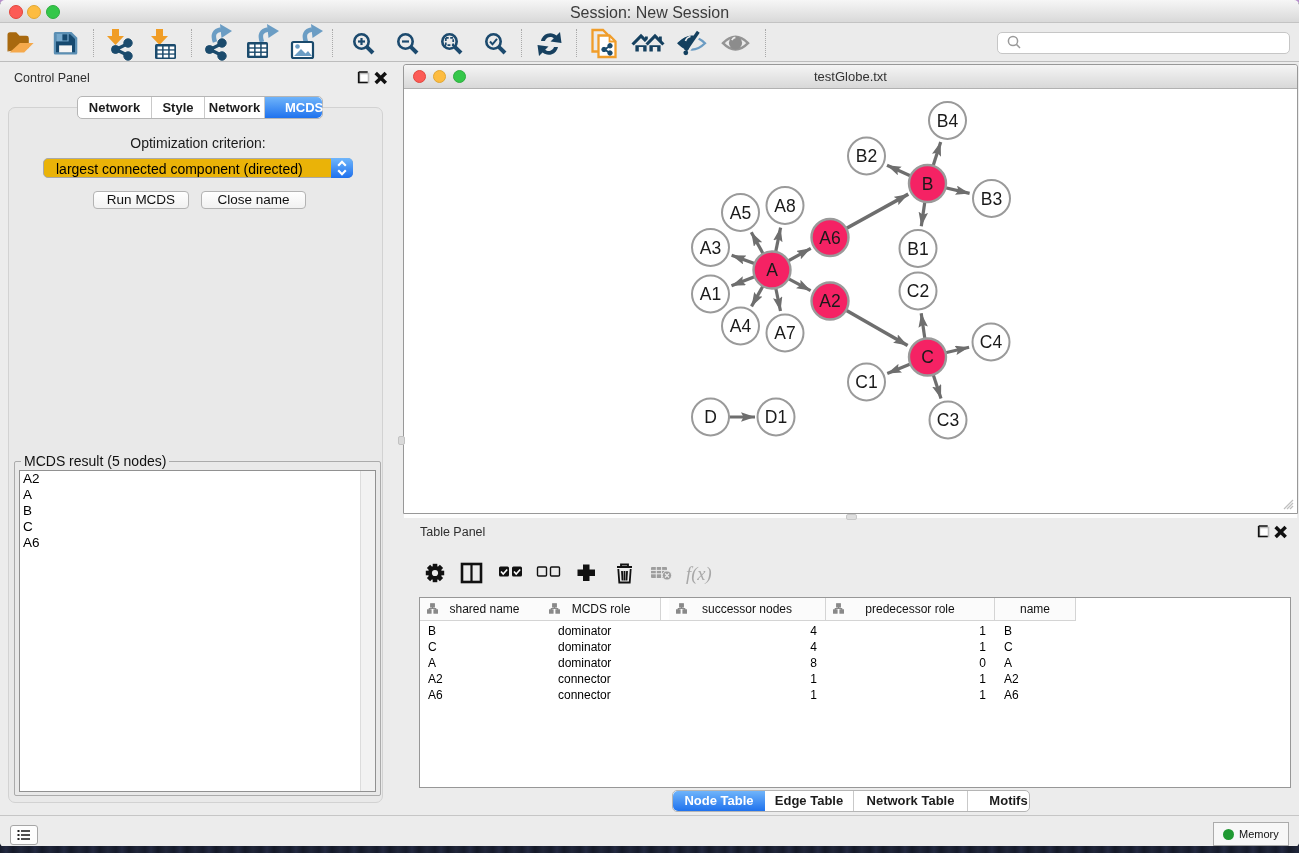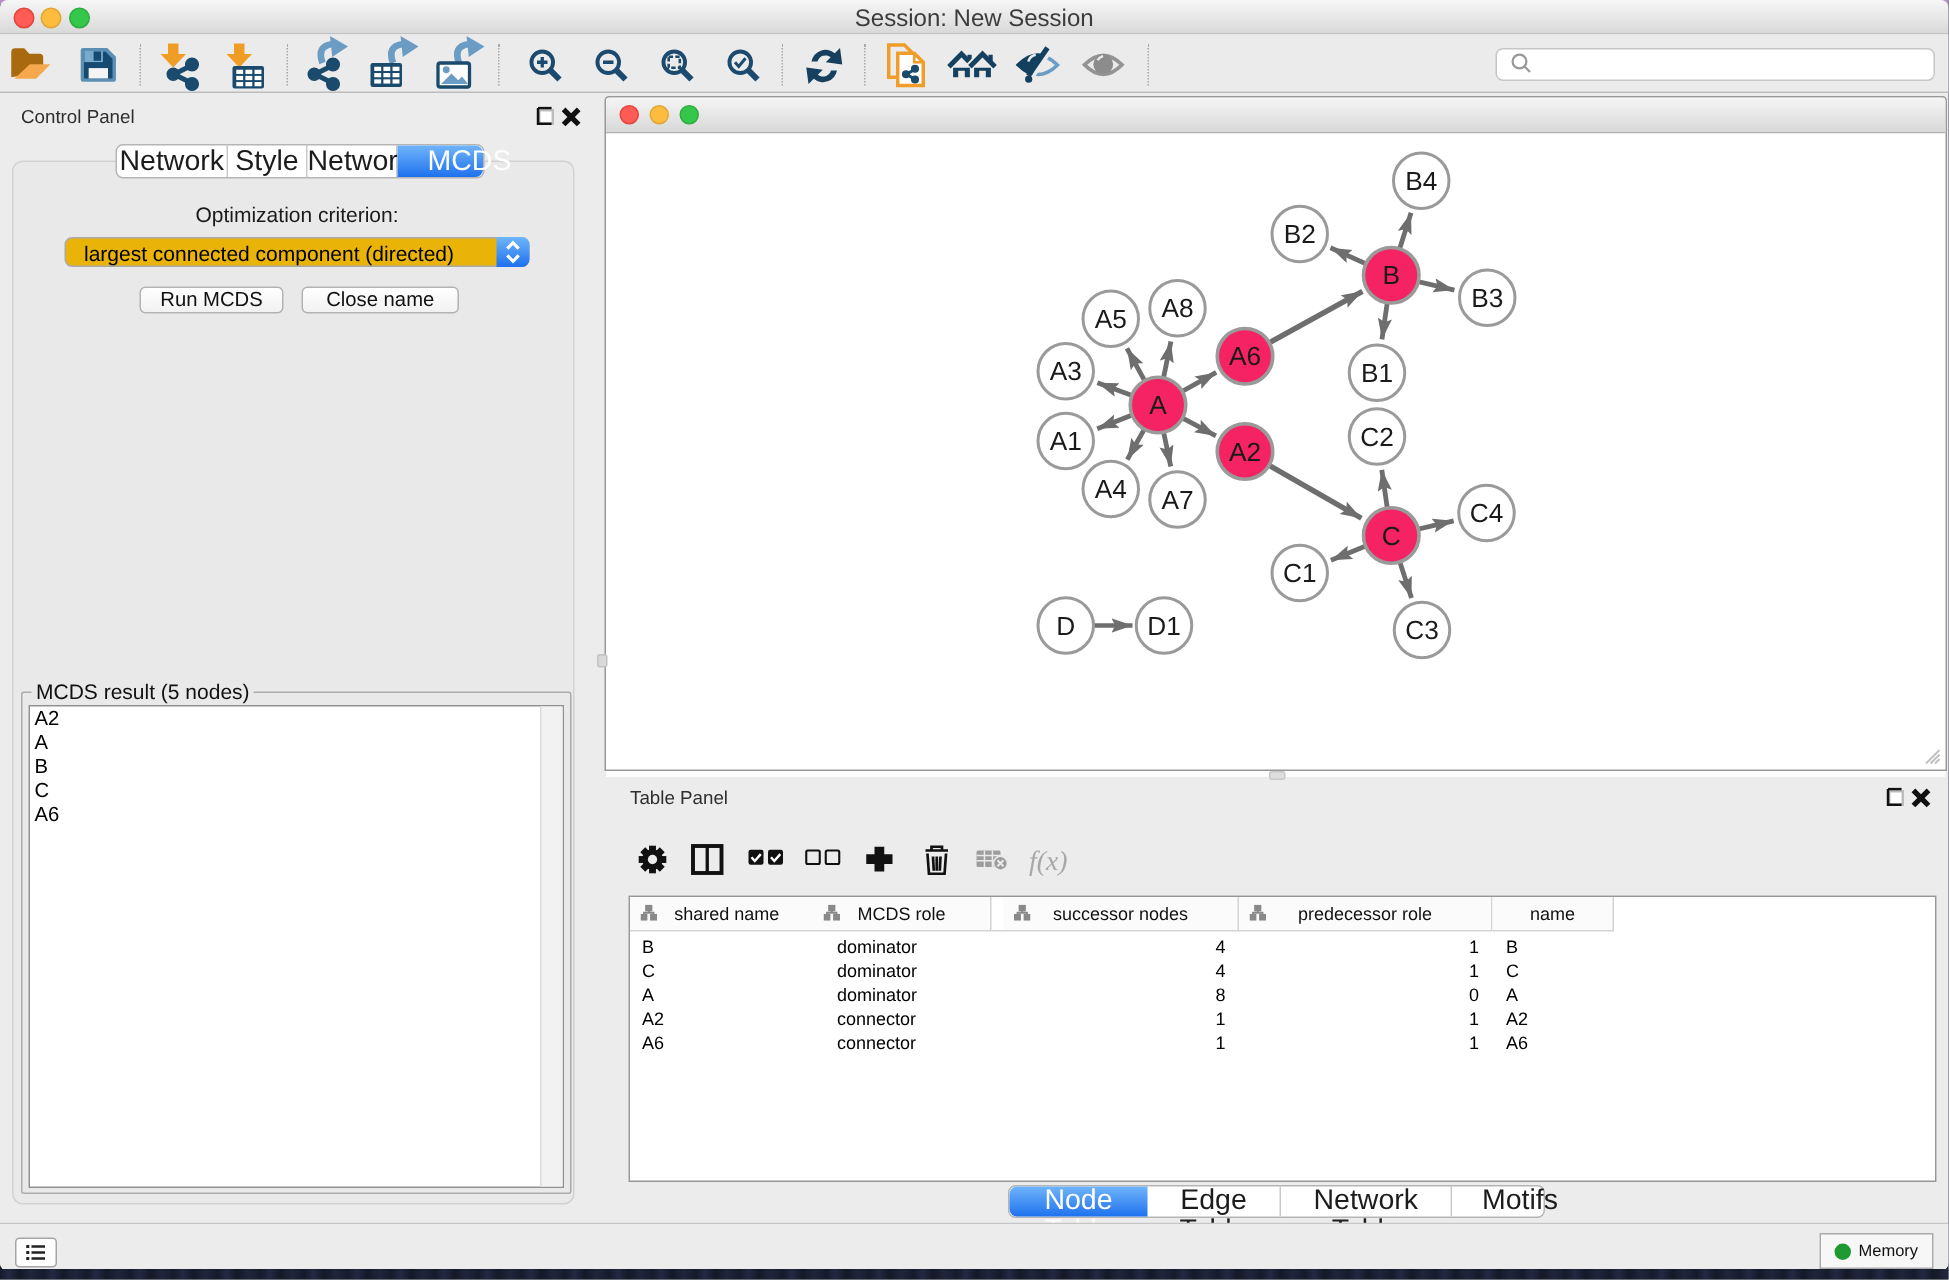--- a/index.html
+++ b/index.html
@@ -16,21 +16,21 @@
 .tl{position:absolute;width:12px;height:12px;border-radius:50%;top:5px;}
 #toolbar{position:absolute;left:0;top:23px;width:1299px;height:38px;background:#ebebeb;
  border-bottom:1px solid #bdbdbd;}
 .tsep{position:absolute;top:29px;width:0;height:28px;border-left:1px dotted #a9a9a9;}
 #search{position:absolute;left:997px;top:32px;width:291px;height:20px;background:#fff;
  border:1px solid #c6c6c6;border-radius:5px;}
 .hdrlbl{font-size:12.5px;color:#2e2e2e;}
 .panel{position:absolute;left:8px;top:107px;width:373px;height:694px;background:#e9e9e9;
  border:1px solid #d2d2d2;border-radius:7px;}
 .seg{position:absolute;display:flex;background:#fff;border:1px solid #b5b5b5;border-radius:5px;
- font-size:19px;font-weight:normal;color:#1c1c1c;}
+ font-size:13px;font-weight:bold;color:#1c1c1c;}
 .seg .s{text-align:center;border-right:1px solid #c9c9c9;box-sizing:border-box;}
 .seg .s:last-child{border-right:none;padding-left:20px;}
 .seg .sel{background:linear-gradient(#6fb4fa,#1f72ee);color:#fff;border-right:none;}
 .btn{position:absolute;background:linear-gradient(#ffffff,#f1f1f1);border:1px solid #b3b3b3;
  border-radius:4px;font-size:13.5px;color:#111;text-align:center;}
 #dropdown{position:absolute;left:43px;top:158px;width:310px;height:20px;background:#eab308;
  border:1px solid #a9a9a9;border-radius:5px;box-sizing:border-box;}
 #dropcap{position:absolute;right:-1px;top:-1px;width:22px;height:20px;border-radius:0 5px 5px 0;
  background:linear-gradient(#70b6fb,#1e70ee);}
 #groupbox{position:absolute;left:14px;top:461px;width:365px;height:333px;
@@ -256,20 +256,21 @@
       <div class="it">A6</div>
   <div id="msb"></div>
  </div>
 </div>
 
 <div id="netwin">
  <div id="nettb">
   <div class="tl" style="left:9px;top:5px;width:11px;height:11px;background:#fc5b56;border:0.5px solid #e2463d;"></div>
   <div class="tl" style="left:29px;top:5px;width:11px;height:11px;background:#fdbc40;border:0.5px solid #e0a733;"></div>
   <div class="tl" style="left:49px;top:5px;width:11px;height:11px;background:#34c749;border:0.5px solid #2dad3f;"></div>
+  <div class="tt">testGlobe.txt</div>
  </div>
  <svg class="abs" style="left:0;top:24px" width="891" height="422" viewBox="404 89 891 422">
   <defs>
    <marker id="arw" markerWidth="15" markerHeight="10" refX="14" refY="4.75" orient="auto" markerUnits="userSpaceOnUse">
     <path d="M0,0 L14,4.75 L0,9.5 L2.5,4.75 z" fill="#6e6e6e"></path>
    </marker>
   </defs>
   <g stroke="#6e6e6e">
 <line x1="770.1" y1="270.7" x2="731.5" y2="285.8" stroke-width="3.2" marker-end="url(#arw)"></line>
 <line x1="770.1" y1="269.3" x2="731.6" y2="255.2" stroke-width="3.2" marker-end="url(#arw)"></line>

